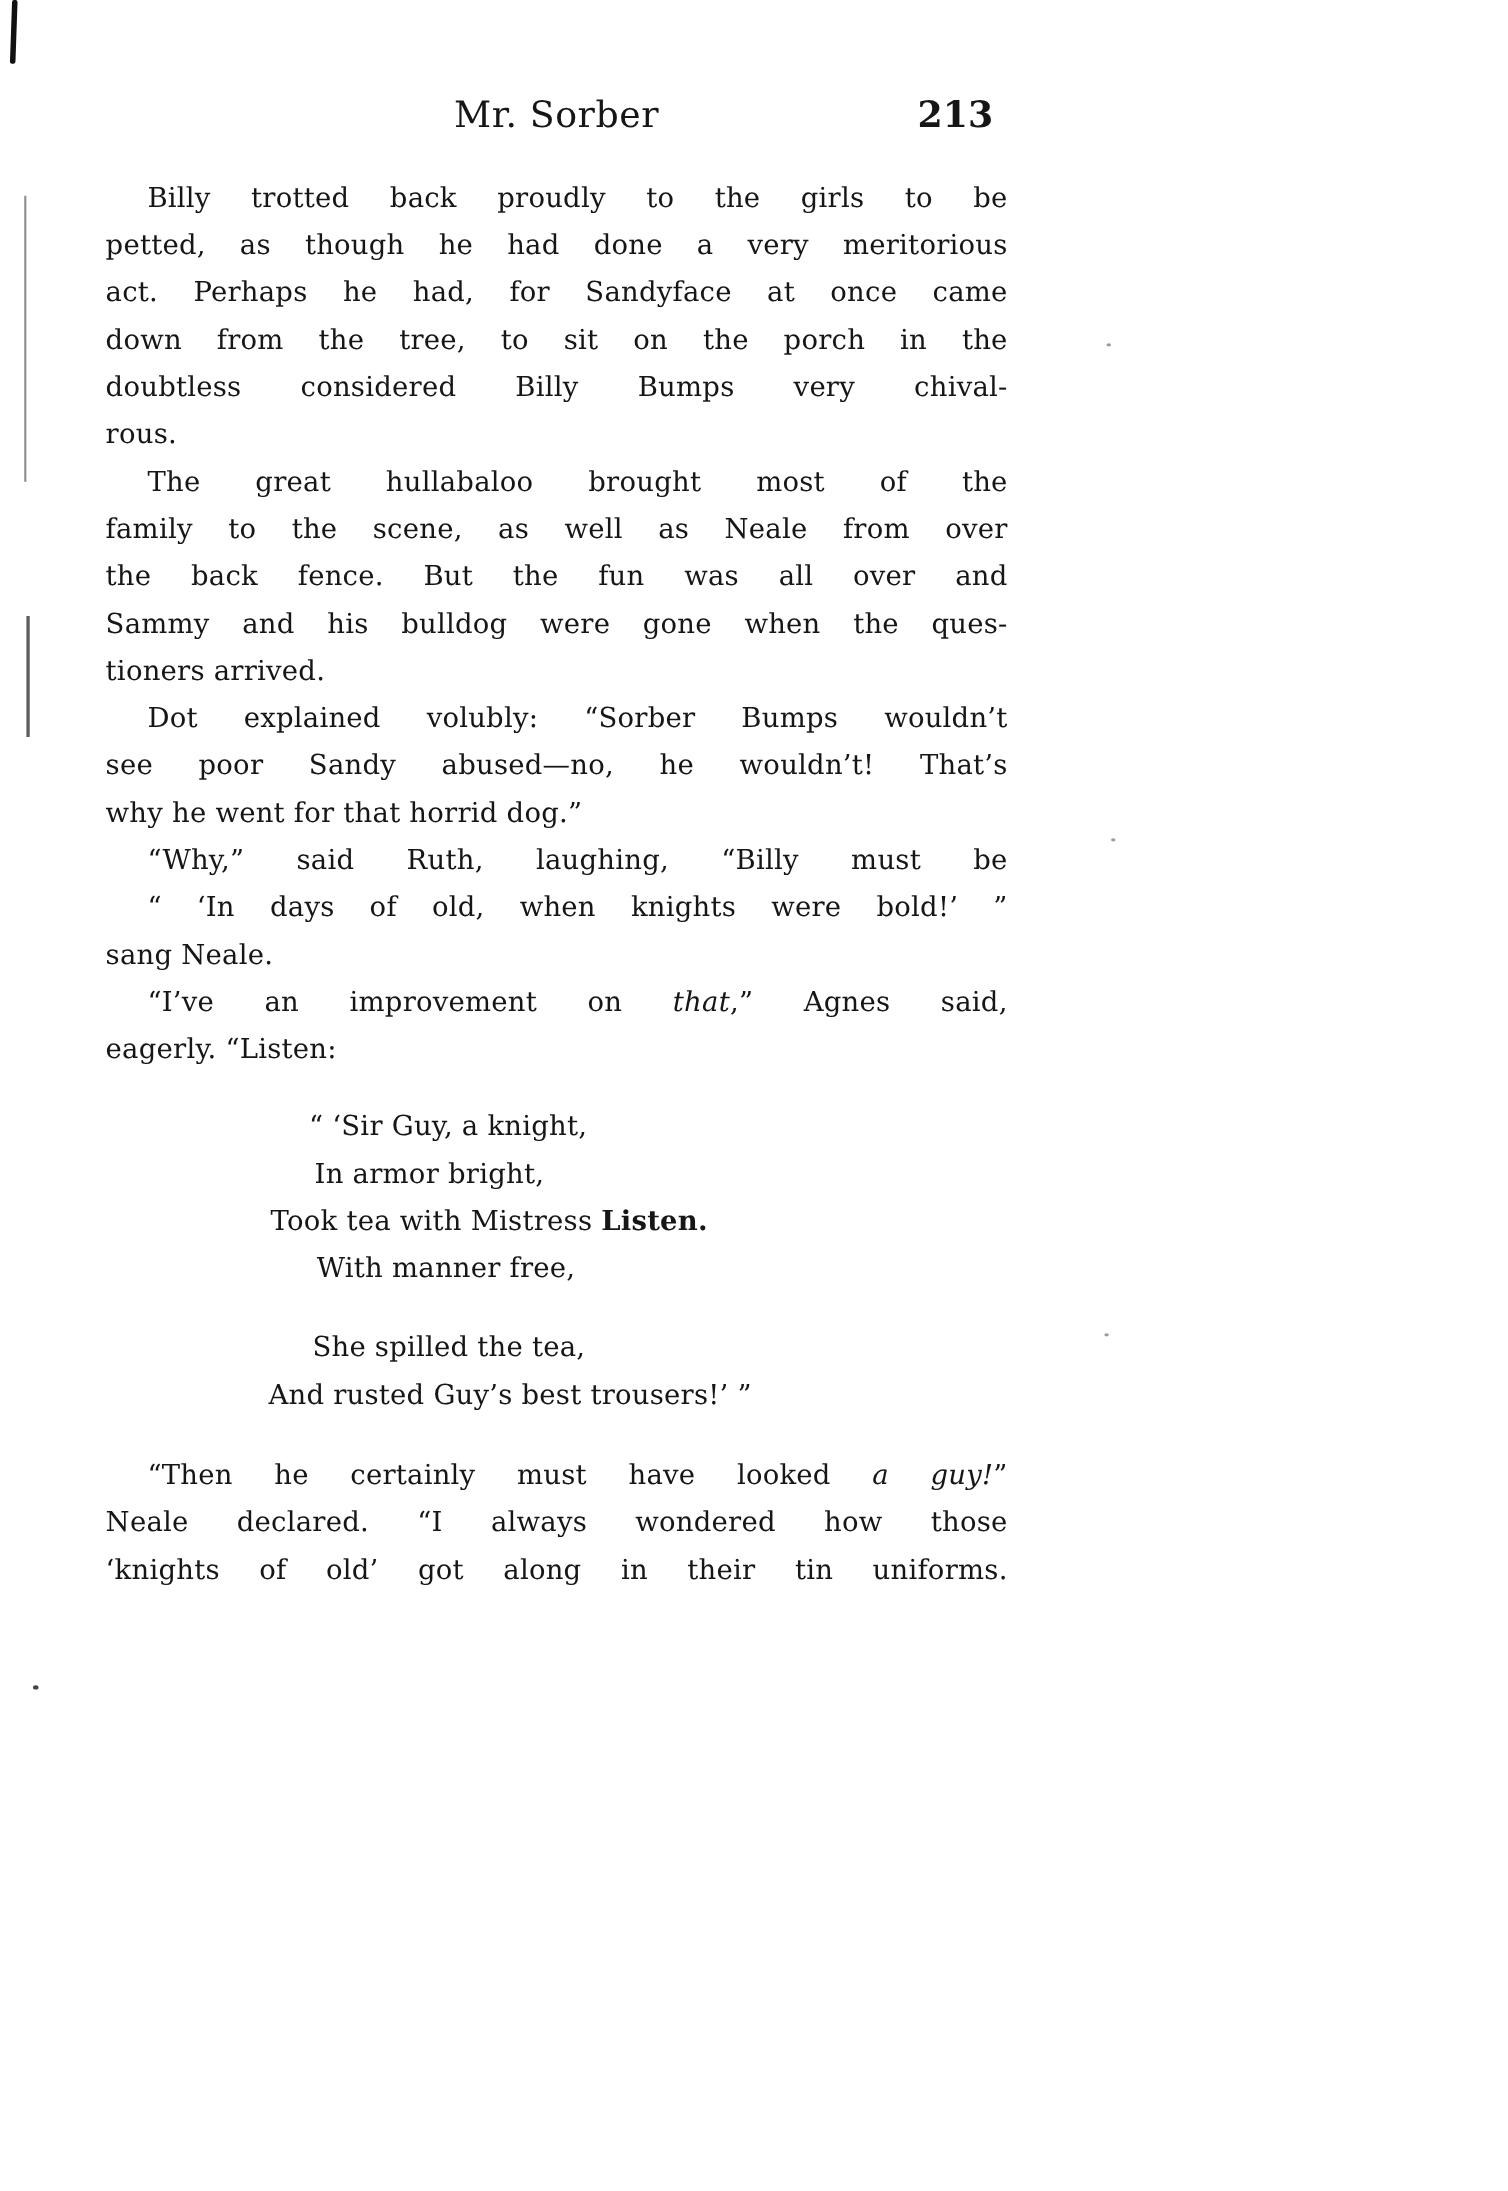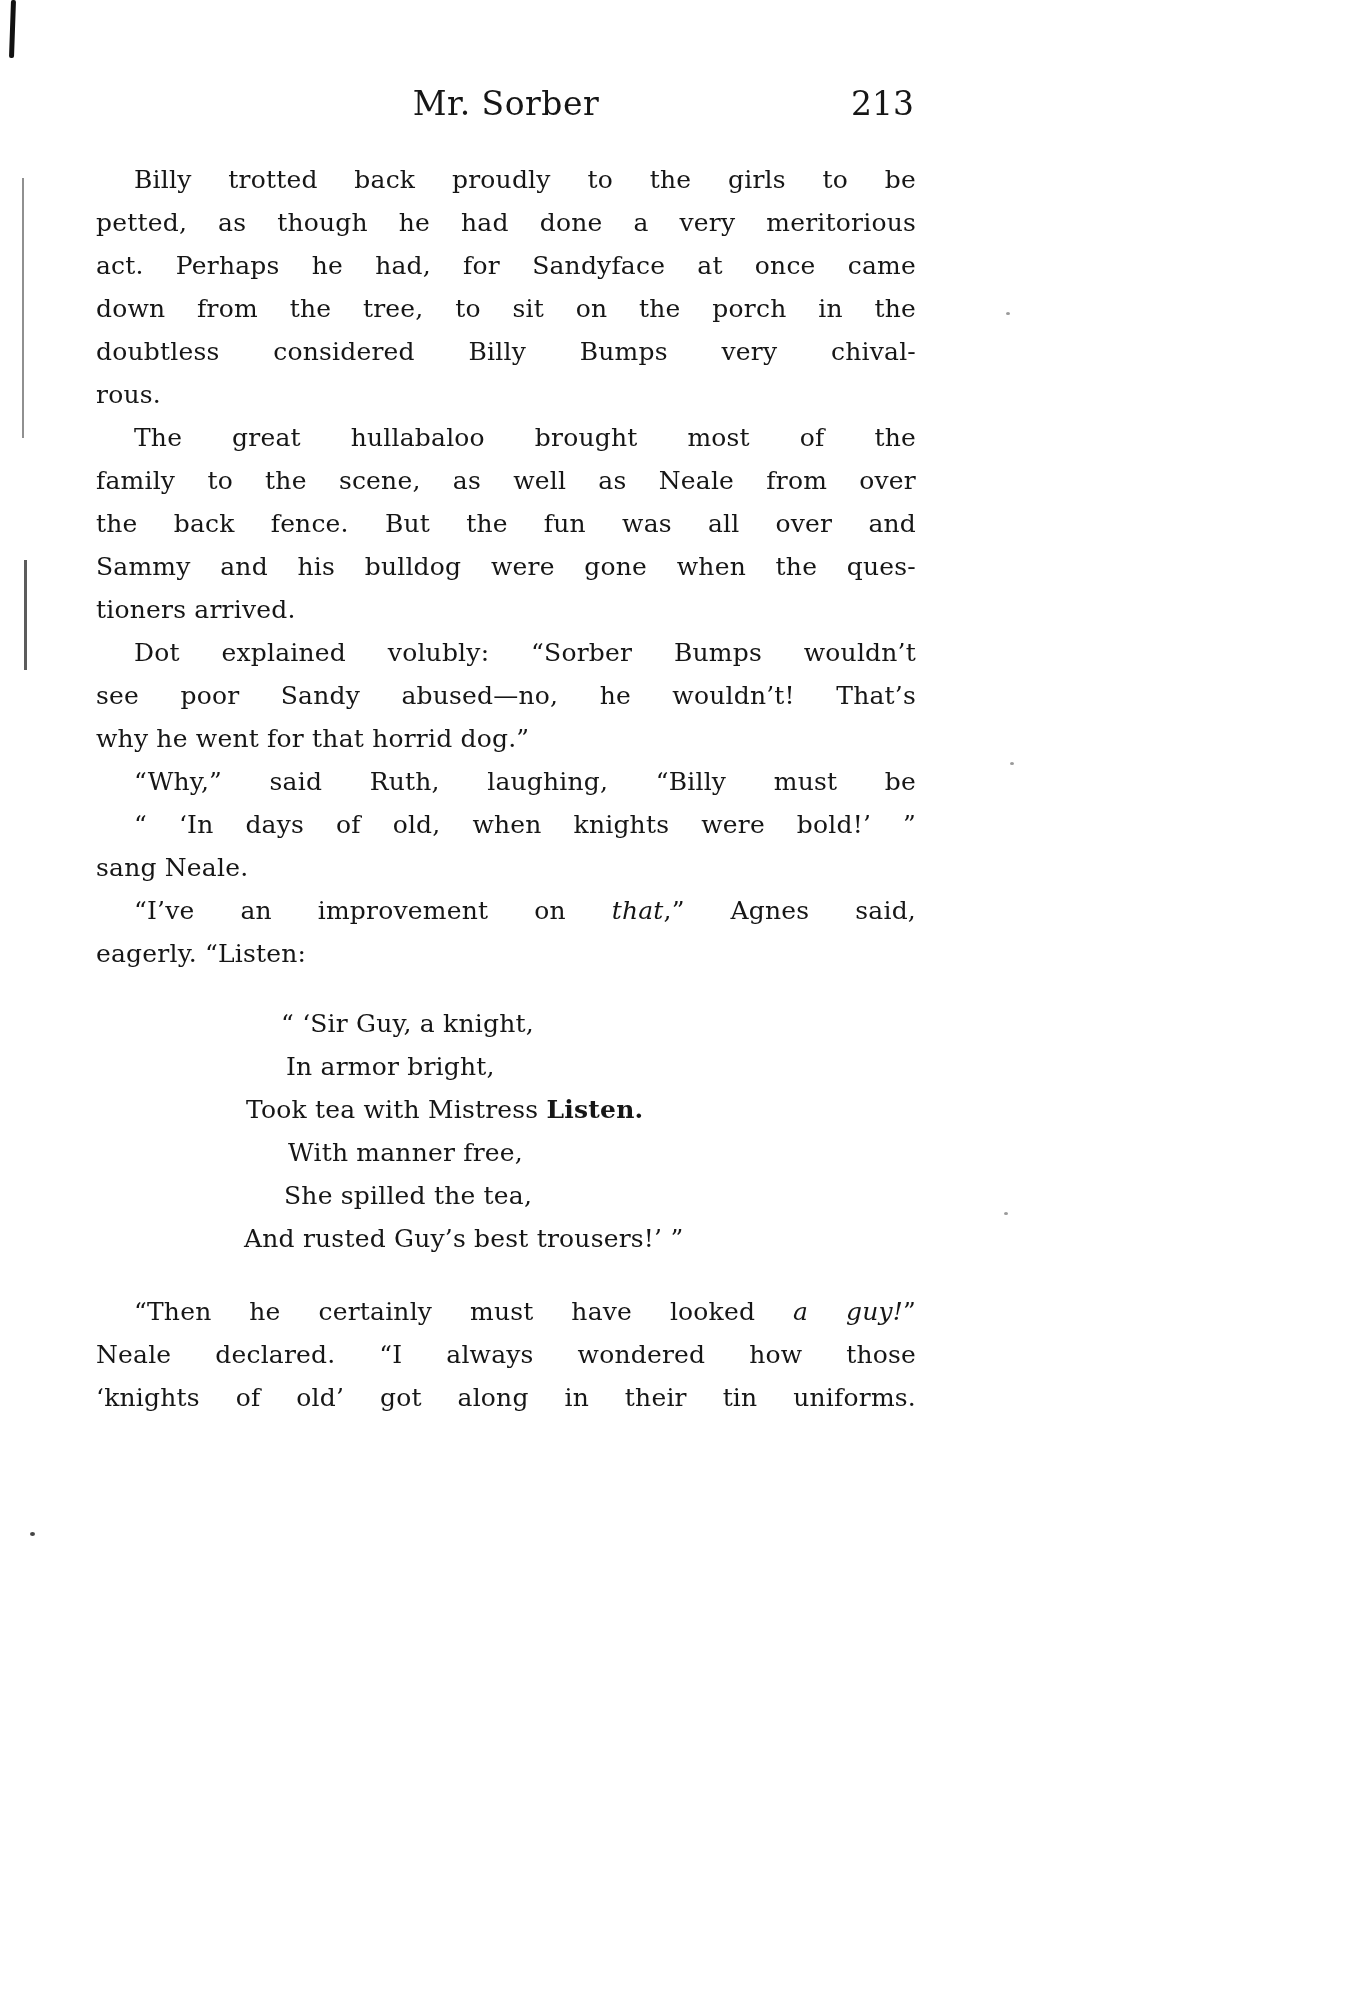--- a/index.html
+++ b/index.html
@@ -27,21 +27,21 @@
     line-height: 44px;
   }
   .page-header .running-title {
     position: absolute;
     left: 0; right: 0;
     text-align: center;
     letter-spacing: 0.5px;
   }
   .page-header .page-num {
     position: absolute;
-    right: 2px; top: 0;
+    right: 13px; top: 0; font-weight: bold;
   }
   .para { margin: 0; }
   .line {
     font-size: 25px;
     line-height: 43px;
     text-align: justify;
     text-align-last: justify;
     letter-spacing: 0.2px;
   }
   .line.first { padding-left: 38px; }
@@ -112,21 +112,21 @@
         </div>
         <div class="para body">
           <div class="line first"><span>“I’ve an improvement on </span><span class="it">that</span><span>,” Agnes said,</span></div>
           <div class="line lastline"><span>eagerly.  “Listen:</span></div>
         </div>
         <div class="para verse">
           <div class="line" style="padding-left: 185px;"><span>“ ‘Sir Guy, a knight,</span></div>
           <div class="line" style="padding-left: 190px;"><span>In armor bright,</span></div>
           <div class="line" style="padding-left: 150px;"><span>Took tea with Mistress </span><span class="bd">Listen.</span></div>
           <div class="line" style="padding-left: 192px;"><span>With manner free,</span></div>
-          <div class="line" style="padding-left: 188px;"><span>She spilled the tea,</span></div>
+          <div class="line" style="padding-left: 188px; margin-top: 29px;"><span>She spilled the tea,</span></div>
           <div class="line" style="padding-left: 148px;"><span>And rusted Guy’s best trousers!’ ”</span></div>
         </div>
         <div class="para body">
           <div class="line first"><span>“Then he certainly must have looked </span><span class="it">a guy!</span><span>”</span></div>
           <div class="line"><span>Neale declared.  “I always wondered how those</span></div>
           <div class="line"><span>‘knights of old’ got along in their tin uniforms.</span></div>
         </div>
       </div>
   </div>
 

